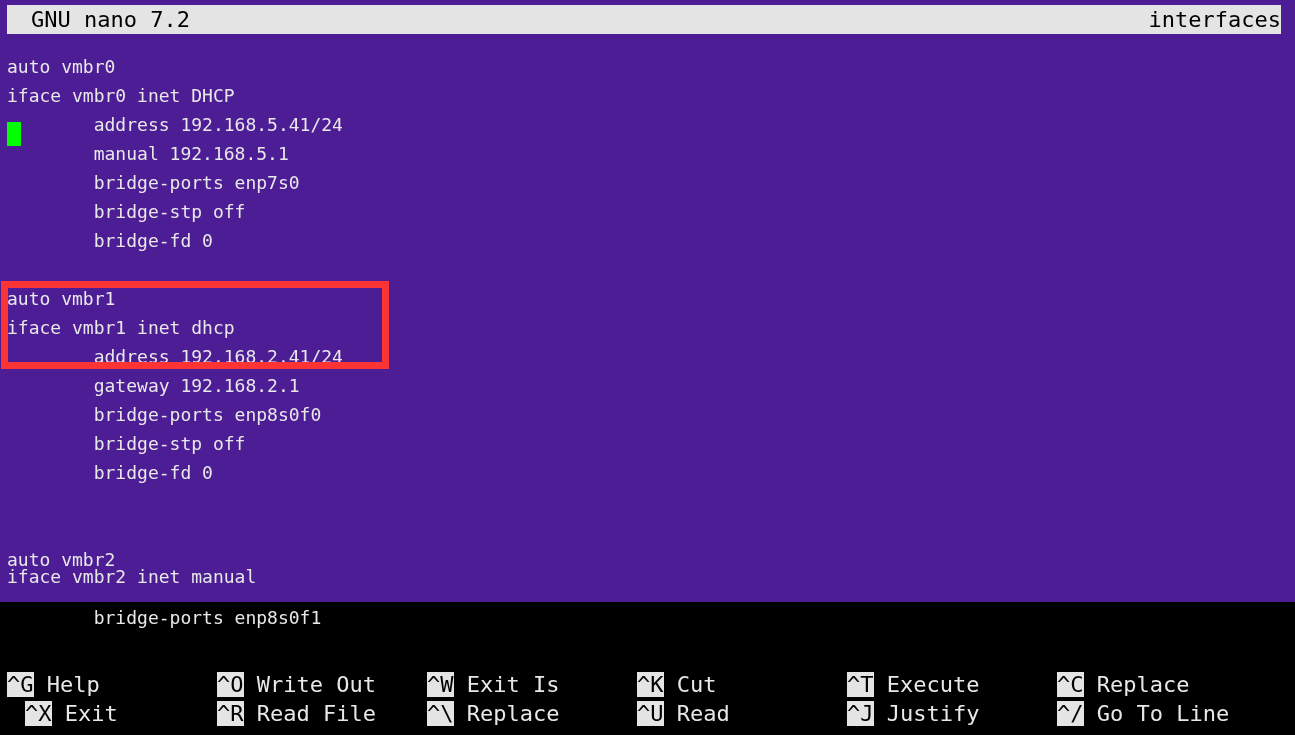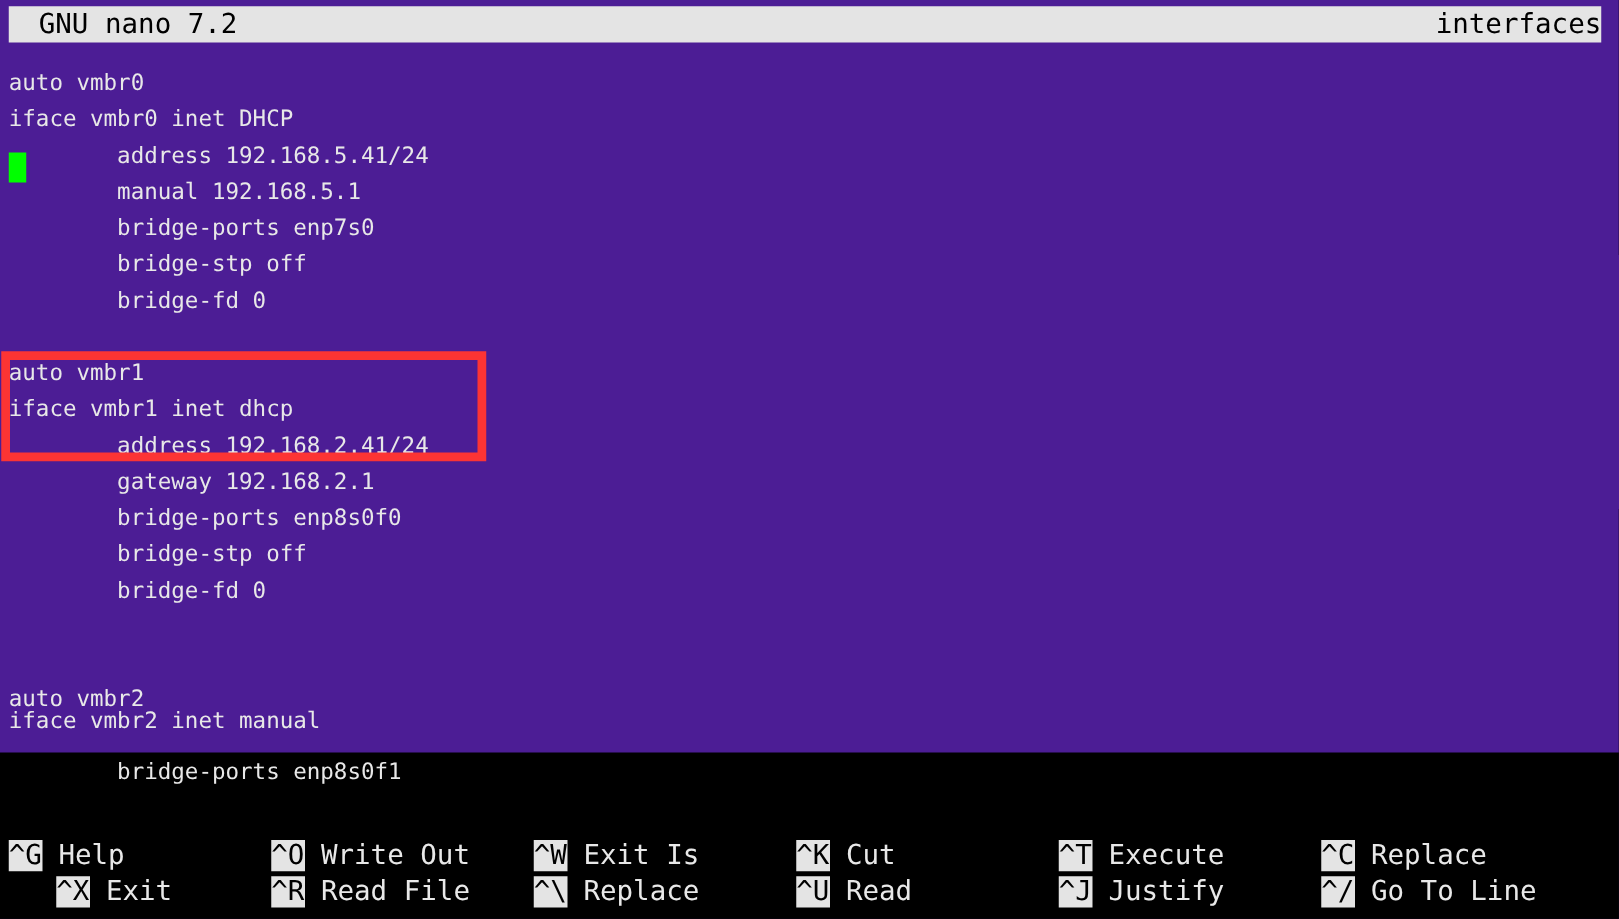--- a/index.html
+++ b/index.html
@@ -146,21 +146,21 @@
       <div class="line" style="top: 510px;">iface vmbr2 inet manual</div>
       <div class="line" style="top: 551px;">        bridge-ports enp8s0f1</div>
     </div>
 
   <div id="cursor"></div>
 
   <div id="redbox"></div>
 
   <div id="helpbar">
       <div class="help-entry" style="left: 7px; top: 0px;"><span class="help-key">^G</span><span class="help-label"> Help</span></div>
-      <div class="help-entry" style="left: 24px; top: 29px; padding-left: 21px;"><span class="help-key">^X</span><span class="help-label"> Exit</span></div>
+      <div class="help-entry" style="left: 4px; top: 29px; padding-left: 21px;"><span class="help-key">^X</span><span class="help-label"> Exit</span></div>
       <div class="help-entry" style="left: 217px; top: 29px;"><span class="help-key">^R</span><span class="help-label"> Read File</span></div>
       <div class="help-entry" style="left: 217px; top: 0px;"><span class="help-key">^O</span><span class="help-label"> Write Out</span></div>
       <div class="help-entry" style="left: 427px; top: 0px;"><span class="help-key">^W</span><span class="help-label"> Exit Is</span></div>
       <div class="help-entry" style="left: 427px; top: 29px;"><span class="help-key">^\</span><span class="help-label"> Replace</span></div>
       <div class="help-entry" style="left: 637px; top: 0px;"><span class="help-key">^K</span><span class="help-label"> Cut</span></div>
       <div class="help-entry" style="left: 637px; top: 29px;"><span class="help-key">^U</span><span class="help-label"> Read</span></div>
       <div class="help-entry" style="left: 847px; top: 0px;"><span class="help-key">^T</span><span class="help-label"> Execute</span></div>
       <div class="help-entry" style="left: 847px; top: 29px;"><span class="help-key">^J</span><span class="help-label"> Justify</span></div>
       <div class="help-entry" style="left: 1057px; top: 0px;"><span class="help-key">^C</span><span class="help-label"> Replace</span></div>
       <div class="help-entry" style="left: 1057px; top: 29px;"><span class="help-key">^/</span><span class="help-label"> Go To Line</span></div>

